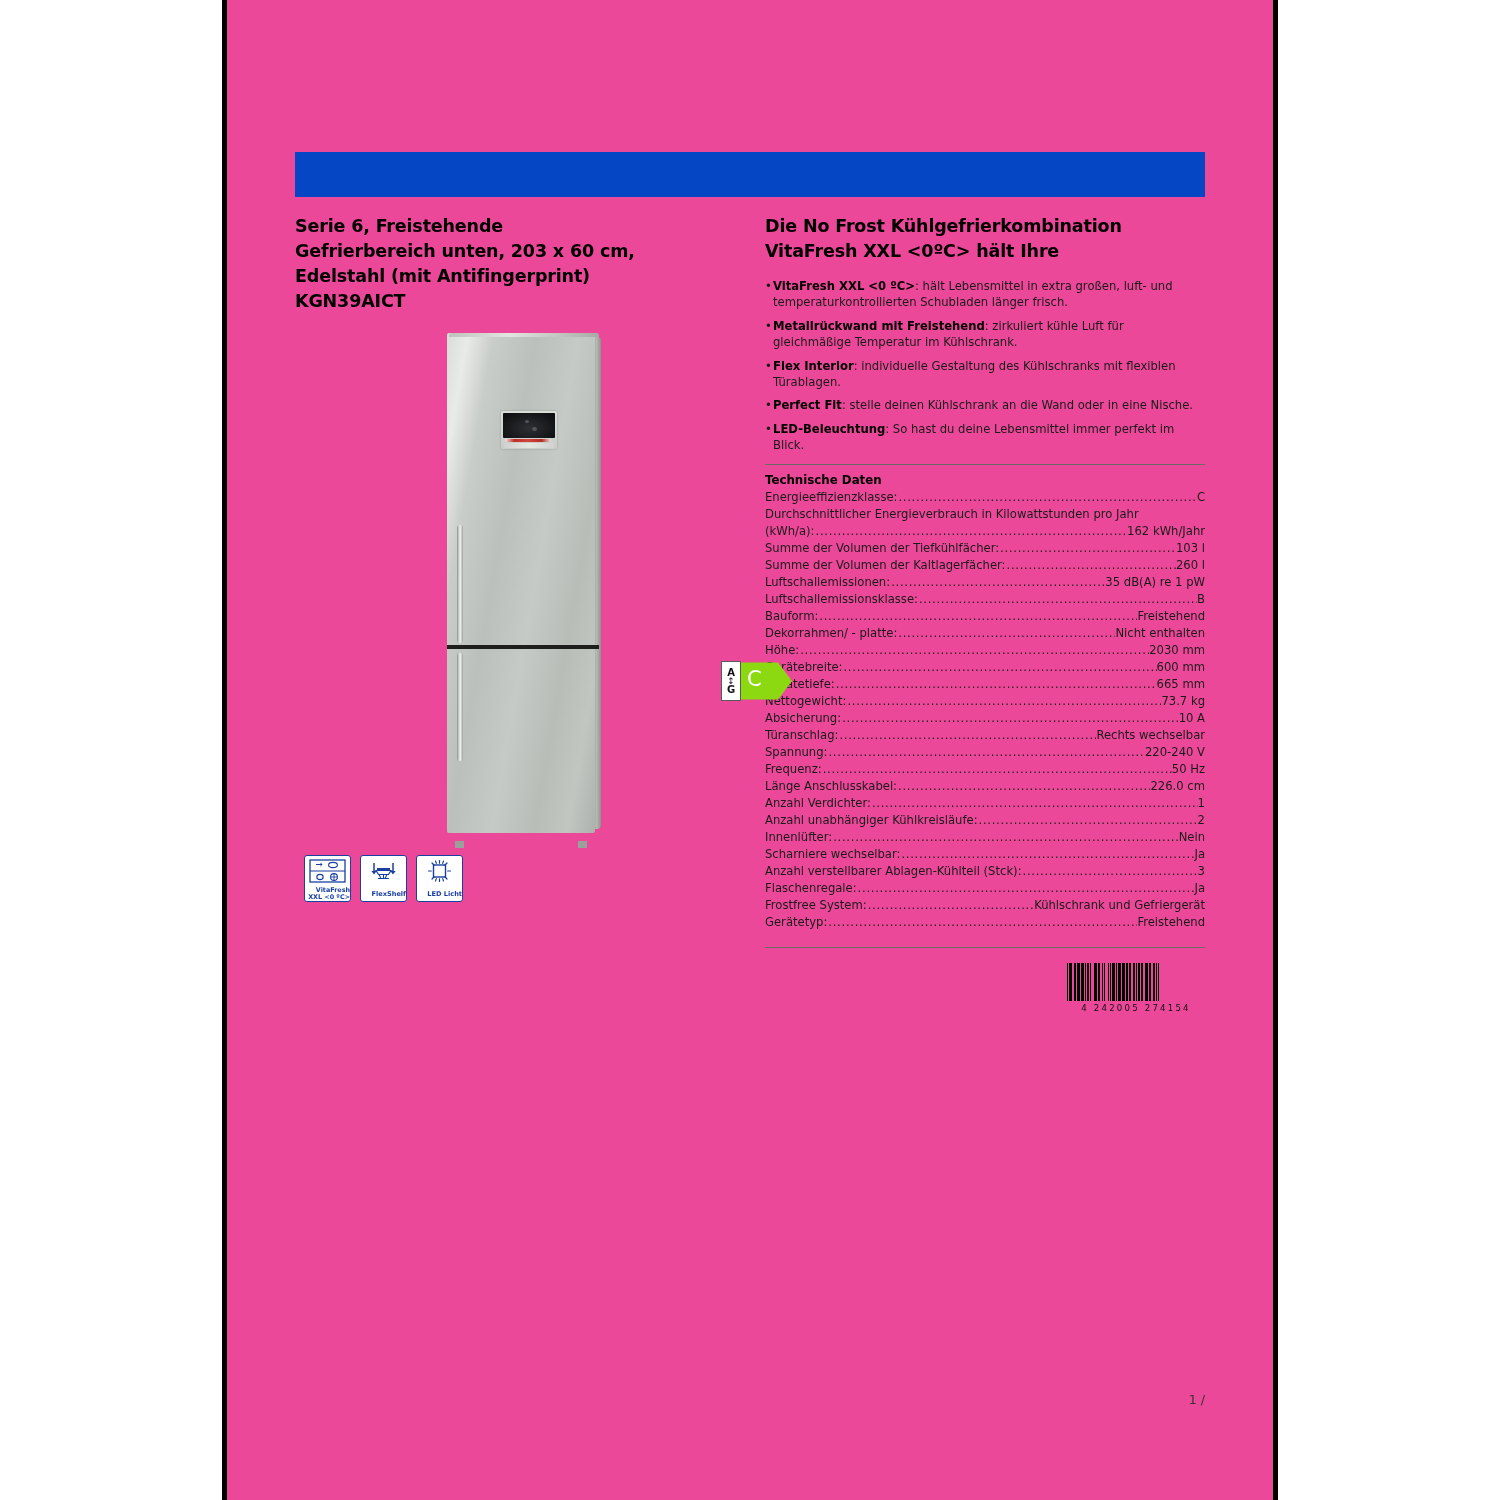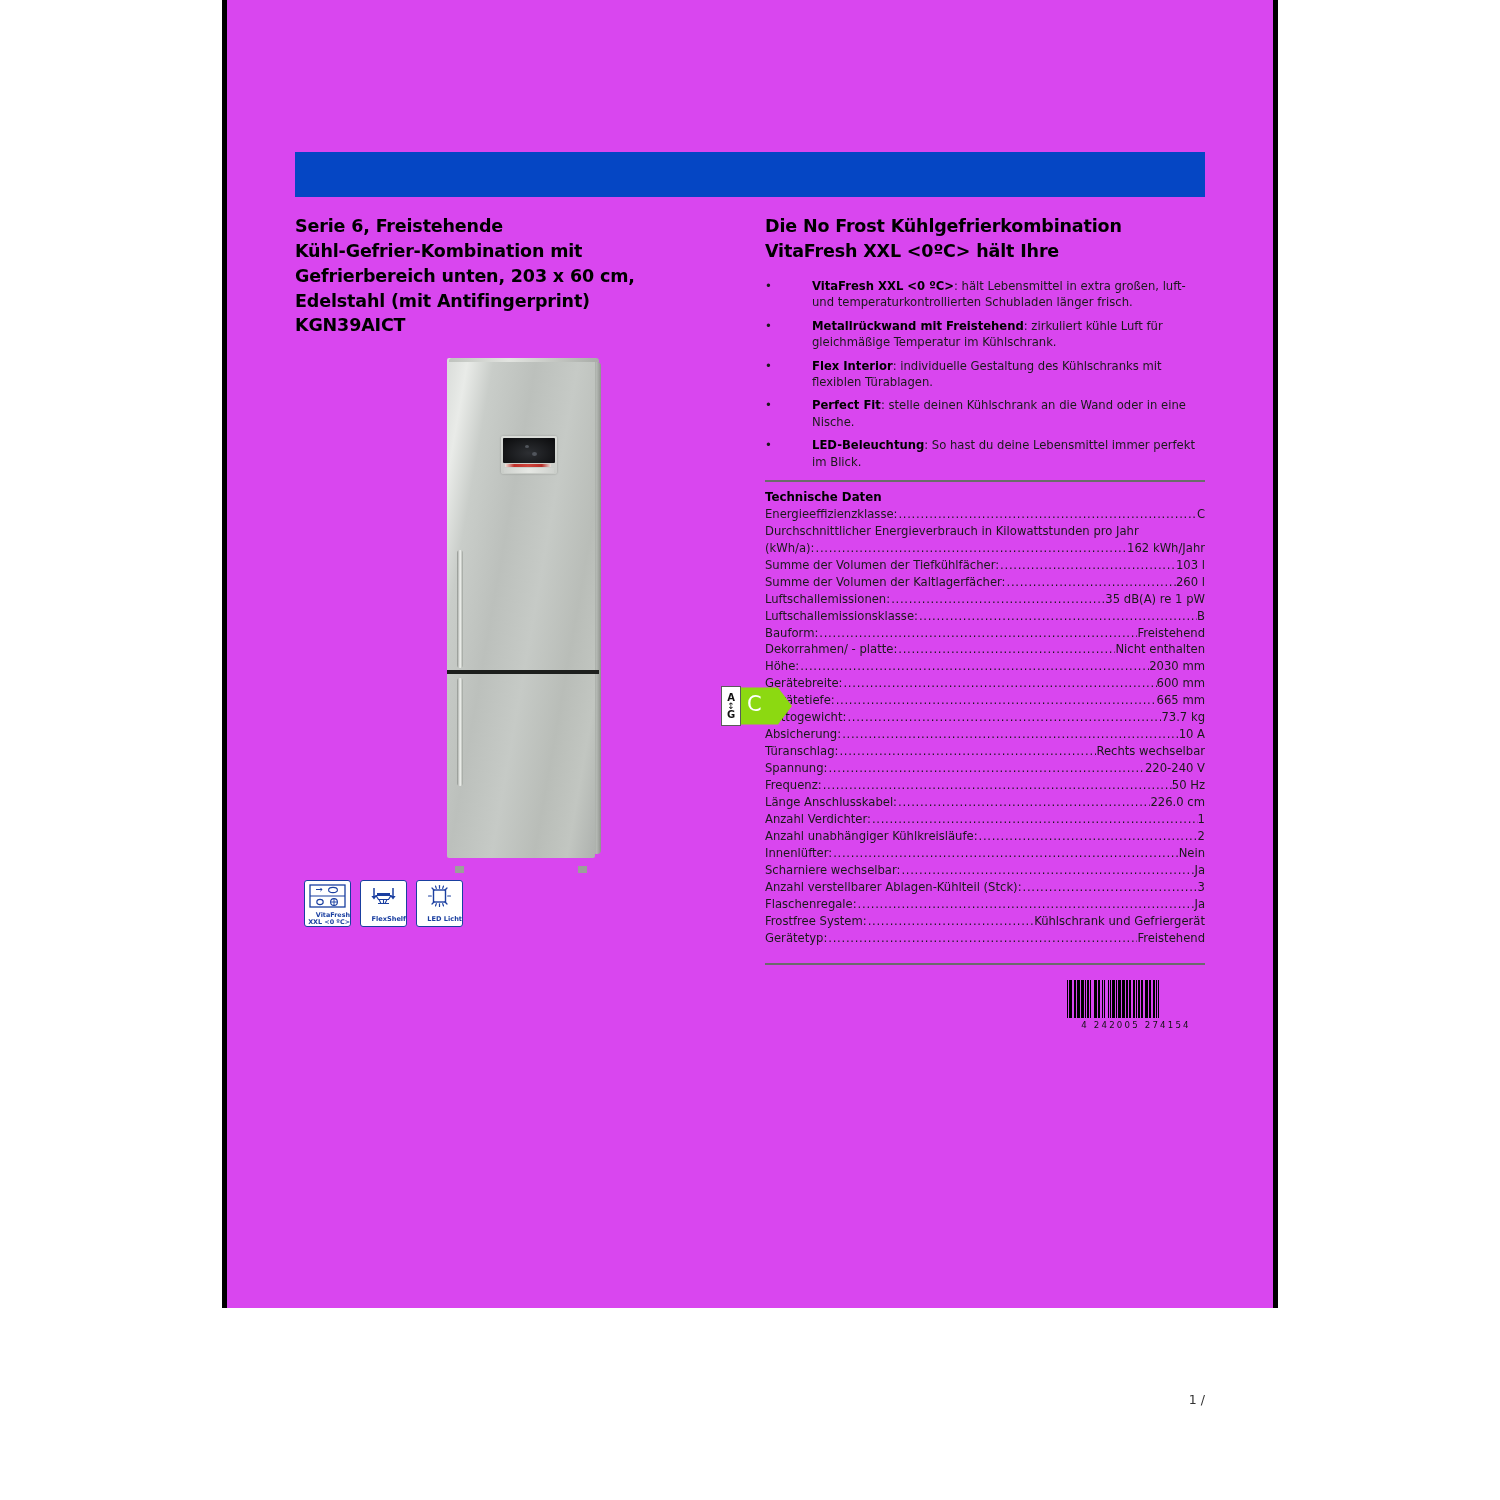--- a/index.html
+++ b/index.html
@@ -12,22 +12,22 @@
     height: 1500px;
     font-family: "DejaVu Sans", "Liberation Sans", sans-serif;
     overflow: hidden;
   }
 
   .page-sheet {
     position: absolute;
     left: 222px;
     top: 0px;
     width: 1056px;
-    height: 1308px;
-    background: #d946ef;
+    height: 1500px;
+    background: #ec4899;
     border-left: 5px solid #000000;
     border-right: 5px solid #000000;
     box-sizing: border-box;
   }
 
   .doc-inner {
     position: absolute;
     left: 68px;
     top: 152px;
     width: 910px;
@@ -273,21 +273,21 @@
     font-size: 11.6px;
     line-height: 1.42;
     color: #1a1a1a;
     margin-bottom: 7px;
   }
   .bullet .dot {
     flex: 0 0 8px;
     font-size: 11.6px;
     line-height: 1.42;
   }
-  .bullet .btext { flex: 1 1 auto; margin-left: 39px; }
+  .bullet .btext { flex: 1 1 auto; }
   .bullet b { font-weight: bold; color: #000; }
 
   .rule {
     height: 1.4px;
     background: #6b6b6b;
     width: 100%;
   }
   .rule-tech { margin-top: 10px; margin-bottom: 8px; }
 
   .tech-heading {
@@ -372,21 +372,20 @@
   <div class="doc-inner">
 
     <div class="header-bar"></div>
 
     <div class="columns">
 
       <div class="col-left">
 
         <div class="product-title">
           <div>Serie 6, Freistehende</div>
-          <div>Kühl-Gefrier-Kombination mit</div>
           <div>Gefrierbereich unten, 203 x 60 cm,</div>
           <div>Edelstahl (mit Antifingerprint)</div>
           <div>KGN39AICT</div>
         </div>
 
         <div class="product-image-wrap">
           <div class="fridge">
             <div class="fridge-side"></div>
             <div class="fridge-body"></div>
             <div class="fridge-top-edge"></div>

